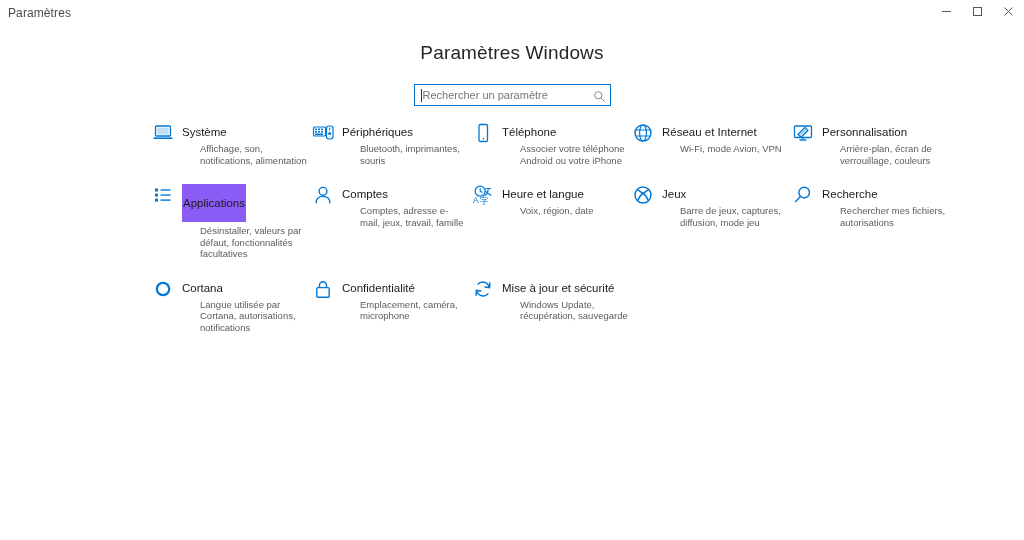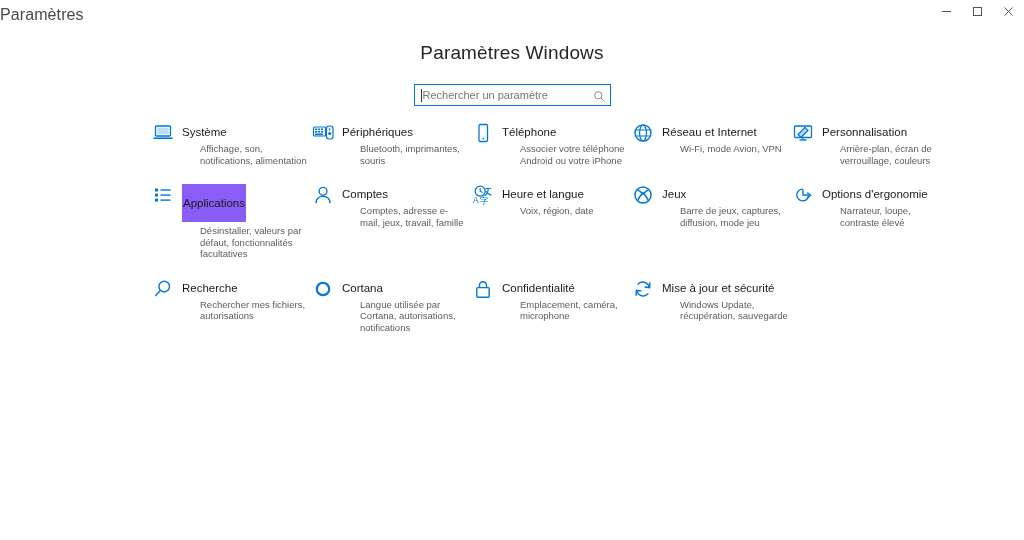--- a/index.html
+++ b/index.html
@@ -19,23 +19,23 @@
 
   
   .titlebar {
     height: 30px;
     display: flex;
     align-items: flex-start;
     justify-content: space-between;
     background: #ffffff;
   }
   .titlebar-text {
-    font-size: 16px;
+    font-size: 12px;
     color: #4a4a4a;
-    padding: 6px 0 0 0;
+    padding: 6px 0 0 8px;
     letter-spacing: 0.1px;
   }
   .window-controls {
     display: flex;
     height: 22px;
   }
   .wc-btn {
     width: 31px;
     height: 22px;
     display: flex;
@@ -306,33 +306,20 @@
         </svg>
       </div>
       <div class="tile-text">
         <div><span class="tile-title">Jeux</span></div>
         <div class="tile-sub">Barre de jeux, captures, diffusion, mode jeu</div>
       </div>
     </div>
     <div class="tile">
       <div class="tile-icon">
         <svg width="22" height="20" viewBox="0 0 22 20">
-          <path d="M16.6 10 A5.9 5.9 0 1 1 11 4.1" fill="none" stroke="#0078d7" stroke-width="1.4"></path>
-          <path d="M11 4.6 V10 H16.3" fill="none" stroke="#0078d7" stroke-width="1.4"></path>
-          <path d="M15.3 7.6 L18.6 10.2 L15.3 12.8" fill="none" stroke="#0078d7" stroke-width="1.35"></path>
-        </svg>
-      </div>
-      <div class="tile-text">
-        <div><span class="tile-title">Options d'ergonomie</span></div>
-        <div class="tile-sub">Narrateur, loupe, contraste élevé</div>
-      </div>
-    </div>
-    <div class="tile">
-      <div class="tile-icon">
-        <svg width="22" height="20" viewBox="0 0 22 20">
           <circle cx="12.2" cy="7.6" r="5.3" fill="none" stroke="#0078d7" stroke-width="1.45"></circle>
           <path d="M8.3 11.6 L3.3 17" stroke="#0078d7" stroke-width="1.45"></path>
         </svg>
       </div>
       <div class="tile-text">
         <div><span class="tile-title">Recherche</span></div>
         <div class="tile-sub">Rechercher mes fichiers, autorisations</div>
       </div>
     </div>
     <div class="tile">

